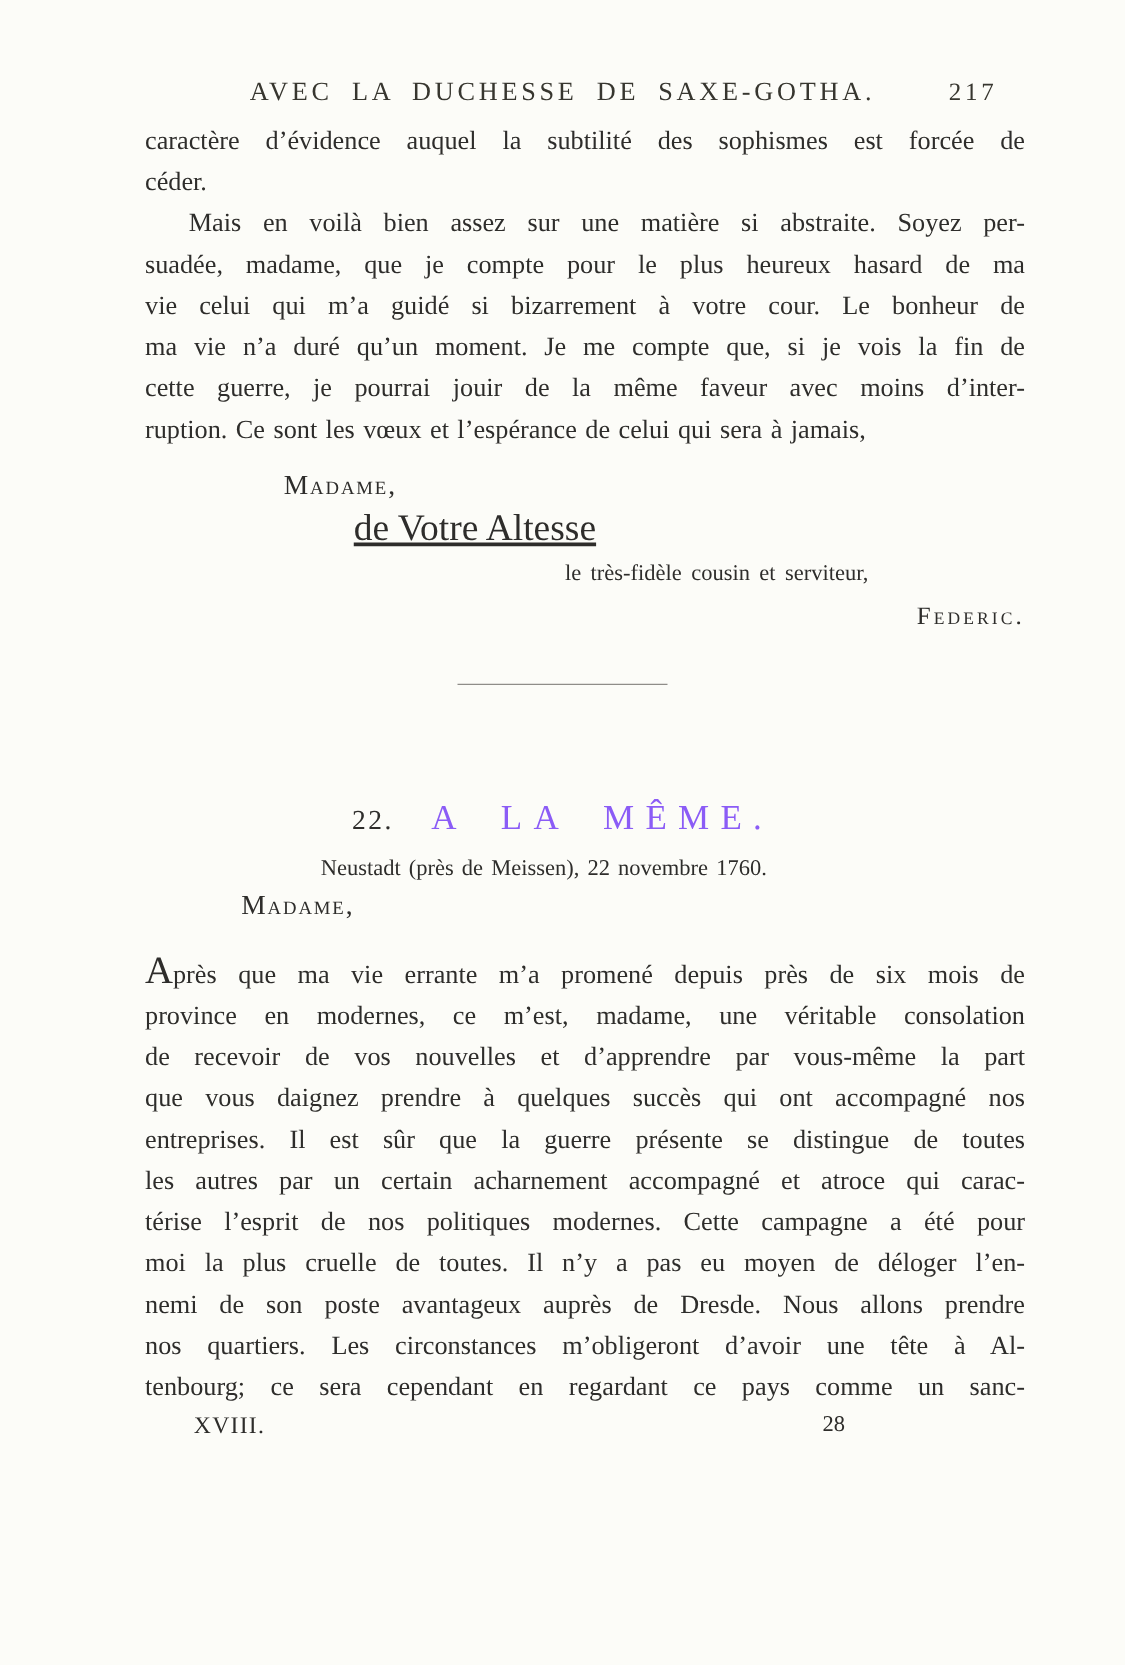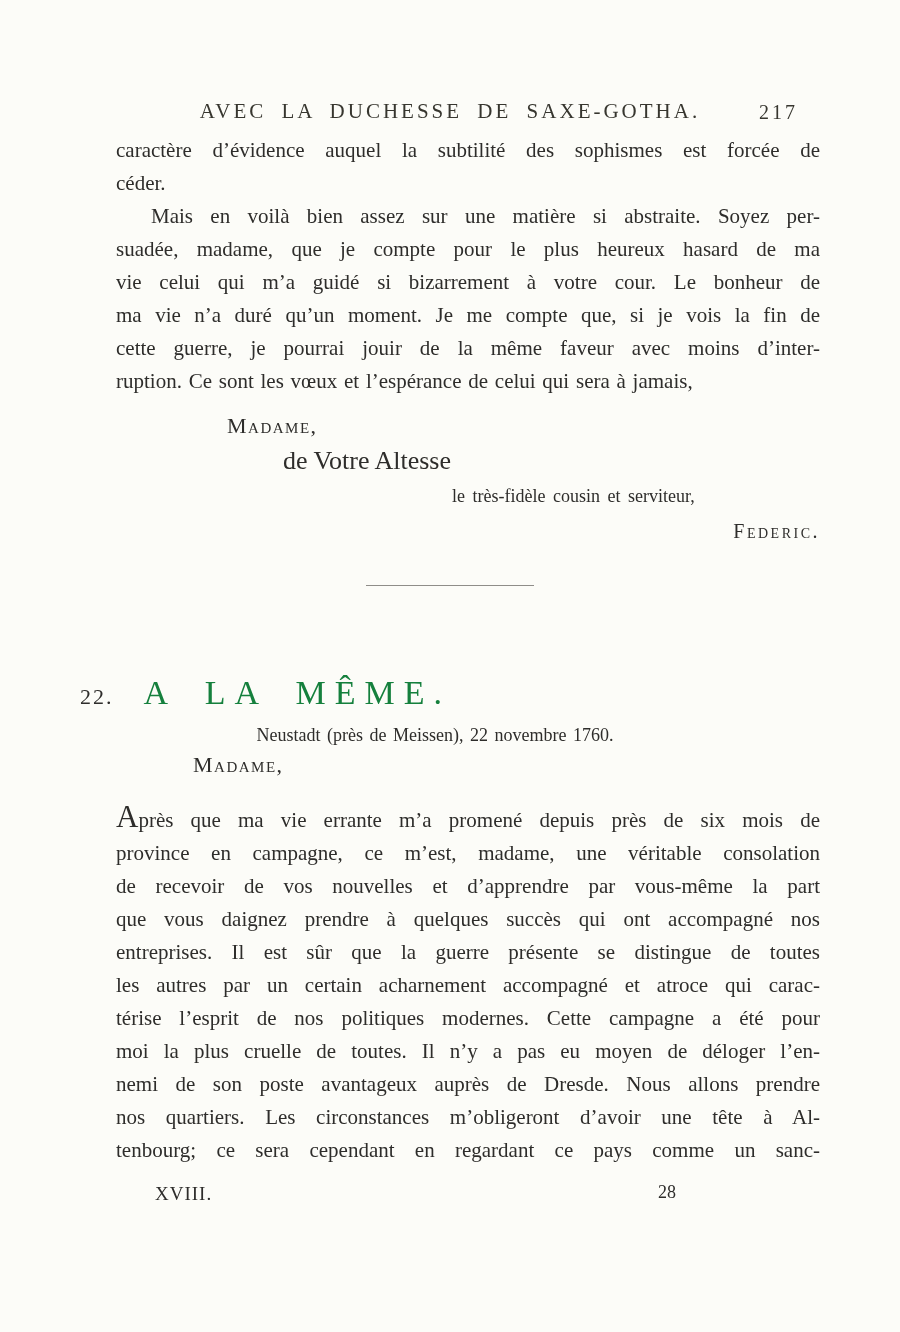--- a/index.html
+++ b/index.html
@@ -7,21 +7,21 @@
     width: 900px; height: 1332px;
     background: #fcfcf8;
     color: #2e2d2b;
     font-family: "Liberation Serif", serif;
     overflow: hidden;
   }
   .page {
     position: relative;
     width: 740px;
     margin-left: 80px;
-    padding-top: 98px;
+    padding-top: 60px;
   }
   
   .running-head {
     position: relative;
     text-align: center;
     font-size: 21px;
     letter-spacing: 3px;
     word-spacing: 7px;
     line-height: 26px;
     margin-bottom: 10px;
@@ -41,55 +41,55 @@
     word-spacing: 1.5px;
     white-space: normal;
     margin-left: 36px;
   }
   .line.j { text-align: justify; text-align-last: justify; }
   .line.ind { padding-left: 35px; }
   .initial-cap { font-size: 31px; }
   
   .sc { font-variant: small-caps; letter-spacing: 1.5px; }
   .vale-salutation { margin-top: 10px; padding-left: 147px; font-size: 22px; line-height: 35px; }
-  .vale-address   { padding-left: 203px; font-size: 26px; line-height: 35px; }
+  .vale-address   { padding-left: 203px; font-size: 30px; line-height: 35px; text-decoration: underline; }
   .vale-courtesy  { padding-left: 372px; font-size: 18px; line-height: 36px; word-spacing: 3px; }
   .vale-signature { padding-left: 525px; font-size: 20px; line-height: 35px; letter-spacing: 2.5px; text-align: right; }
   
   .divider {
     border: none;
     border-top: 1px solid #8f8d89;
     width: 168px;
     margin: 36px auto 0 auto;
   }
   
   .letter-head {
     margin-top: 92px;
     display: flex;
-    justify-content: flex-start;
+    justify-content: center;
     align-items: baseline;
     gap: 30px;
     line-height: 30px;
   }
   .heading-number { font-size: 22px; letter-spacing: 2px; }
-  .heading-title  { font-size: 34px; letter-spacing: 9px; word-spacing: 12px; color: #15803d; }
+  .heading-title  { font-size: 28px; letter-spacing: 9px; word-spacing: 12px; color: #8b5cf6; }
   .dateline {
     margin-top: 8px;
     text-align: center;
     padding-right: 30px;
     font-size: 18px;
     word-spacing: 2px;
     line-height: 30px;
   }
   .salutation2 { padding-left: 113px; font-size: 22px; line-height: 30px; }
   .letter-body { margin-top: 20px; }
   
   .footer {
     position: relative;
-    margin-top: 12px;
+    margin-top: 0;
     font-size: 19px;
     line-height: 30px;
   }
   .volume { margin-left: 75px; letter-spacing: 1px; }
   .sigmark { position: absolute; left: 578px; top: -2px; font-size: 18px; }
 </style>
 </head>
 <body>
 
 <div class="page">
@@ -120,21 +120,21 @@
 
   <section>
     <div class="letter-head">
       <span class="heading-number">22.</span>
       <span class="heading-title">A LA MÊME.</span>
     </div>
     <div class="dateline">Neustadt (près de Meissen), 22 novembre 1760.</div>
     <div class="salutation2 sc">Madame,</div>
     <div class="letter-body">
         <div class="line j"><span class="initial-cap">A</span>près que ma vie errante m’a promené depuis près de six mois de</div>
-        <div class="line j">province en campagne, ce m’est, madame, une véritable consolation</div>
+        <div class="line j">province en modernes, ce m’est, madame, une véritable consolation</div>
         <div class="line j">de recevoir de vos nouvelles et d’apprendre par vous-même la part</div>
         <div class="line j">que vous daignez prendre à quelques succès qui ont accompagné nos</div>
         <div class="line j">entreprises.  Il est sûr que la guerre présente se distingue de toutes</div>
         <div class="line j">les autres par un certain acharnement accompagné et atroce qui carac-</div>
         <div class="line j">térise l’esprit de nos politiques modernes.  Cette campagne a été pour</div>
         <div class="line j">moi la plus cruelle de toutes.  Il n’y a pas eu moyen de déloger l’en-</div>
         <div class="line j">nemi de son poste avantageux auprès de Dresde.  Nous allons prendre</div>
         <div class="line j">nos quartiers.  Les circonstances m’obligeront d’avoir une tête à Al-</div>
         <div class="line j">tenbourg; ce sera cependant en regardant ce pays comme un sanc-</div>
       </div>

